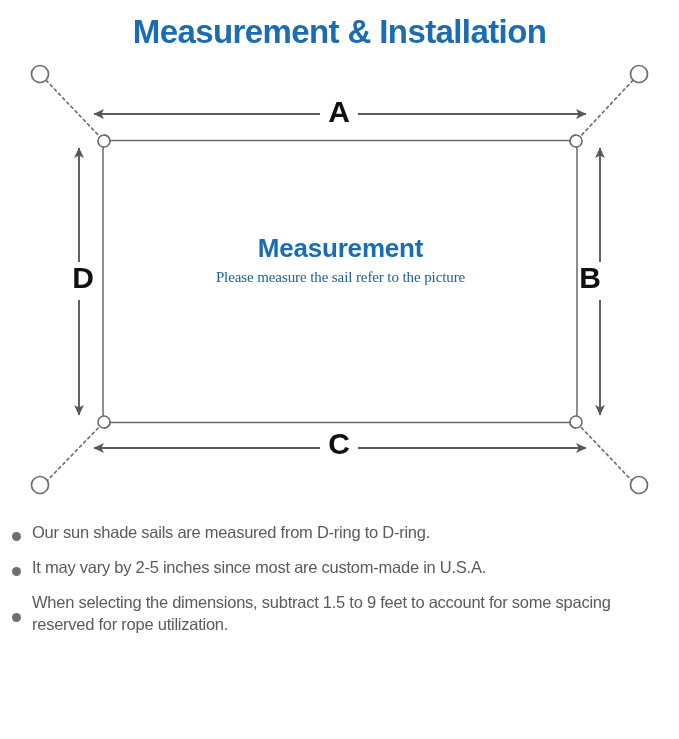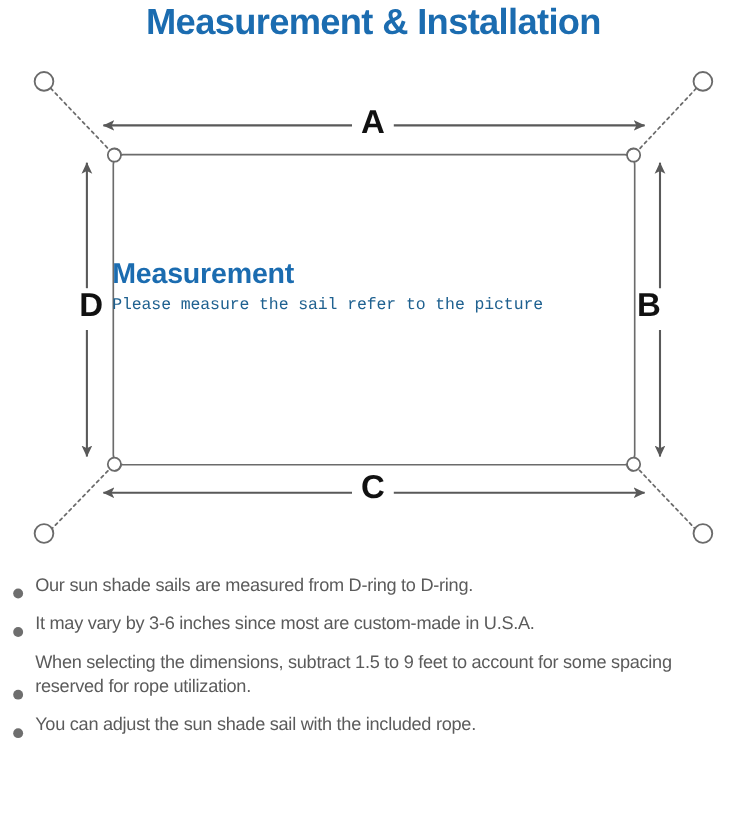--- a/index.html
+++ b/index.html
@@ -20,21 +20,21 @@
     position: relative;
     width: 679px;
     height: 739px;
     background: #ffffff;
   }
 
   
   .title {
     position: absolute;
     left: 0;
-    top: 0;
+    top: 12px;
     width: 679px;
     height: 44px;
     line-height: 40px;
     text-align: center;
     font-family: "Liberation Sans", sans-serif;
     font-weight: bold;
     font-size: 33px;
     letter-spacing: -0.6px;
     color: #1b6cb0;
     white-space: nowrap;
@@ -65,47 +65,48 @@
   #label-a { left: 309px; top: 53px;  width: 60px; }
   #label-c { left: 309px; top: 385px; width: 60px; }
   #label-b { left: 565px; top: 219px; width: 50px; }
   #label-d { left: 58px;  top: 219px; width: 50px; }
 
   .center-block {
     position: absolute;
     left: 102px;
     top: 190px;
     width: 477px;
+    text-align: center;
   }
   .center-title {
     font-family: "Liberation Sans", sans-serif;
     font-weight: bold;
     font-size: 26px;
     color: #1b6cb0;
     line-height: 1.1;
     letter-spacing: -0.2px;
   }
   .center-sub {
     margin-top: 6px;
-    font-family: Liberation Mono, monospace;
+    font-family: Liberation Serif, serif;
     font-size: 15px;
     color: #1f6190;
     letter-spacing: -0.1px;
   }
 
   
   .notes {
     position: absolute;
     left: 0;
     top: 522px;
     width: 679px;
   }
   .note-row {
     display: flex;
-    align-items: flex-end;
+    align-items: center;
     padding: 0 14px 0 12px;
     margin-bottom: 13px;
   }
   .bullet {
     flex: 0 0 auto;
     width: 9px;
     height: 9px;
     border-radius: 50%;
     background: #6e6e6e;
     margin-top: 7px;
@@ -197,25 +198,21 @@
     </div>
   </div>
 
   <div class="notes">
     <div class="note-row">
       <span class="bullet"></span>
       <span class="note-text">Our sun shade sails are measured from D-ring to D-ring.</span>
     </div>
     <div class="note-row">
       <span class="bullet"></span>
-      <span class="note-text">It may vary by 3-6 inches since most are custom-made in U.S.A.</span>
+      <span class="note-text">It may vary by 2-5 inches since most are custom-made in U.S.A.</span>
     </div>
     <div class="note-row">
       <span class="bullet"></span>
       <span class="note-text">When selecting the dimensions, subtract 1.5 to 9 feet to account for some spacing reserved for rope utilization.</span>
     </div>
-    <div class="note-row">
-      <span class="bullet"></span>
-      <span class="note-text">You can adjust the sun shade sail with the included rope.</span>
-    </div>
   </div>
 
 </div>
 
 </body></html>

